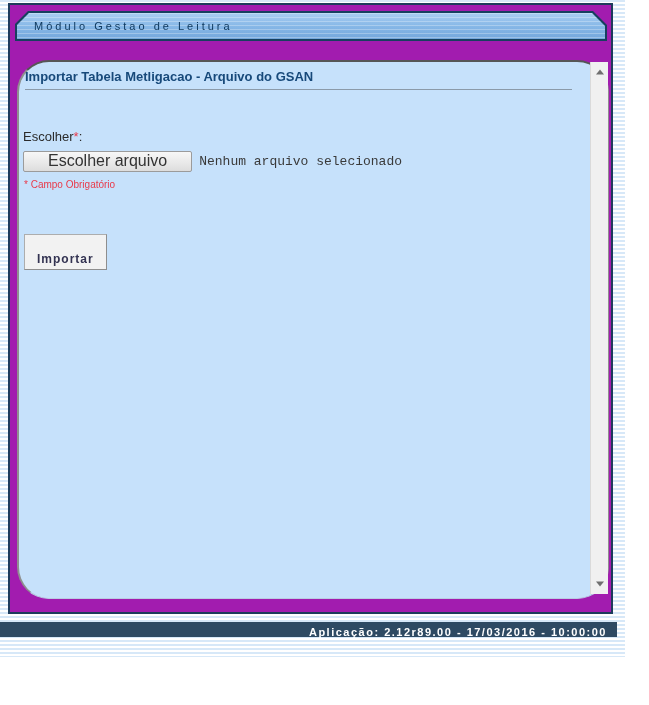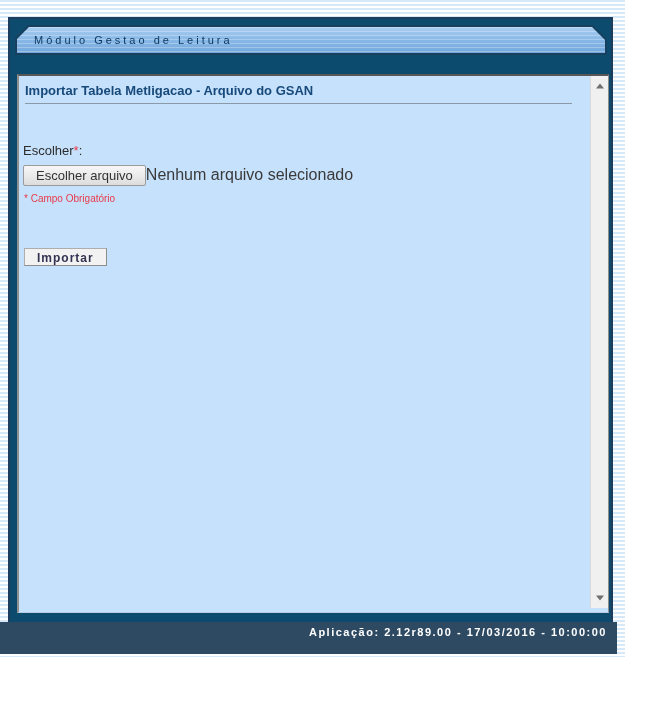--- a/index.html
+++ b/index.html
@@ -9,22 +9,22 @@
   .stage { position:relative; width:649px; height:705px; background:#ffffff; overflow:hidden; }
 
   
   .page-bg {
     position:absolute; left:0; top:0; width:625px; height:657px;
     background:repeating-linear-gradient(180deg,#d7e8f8 0 2px,#ffffff 2px 4px);
   }
 
   
   .app-frame {
-    position:absolute; left:8px; top:17px; width:605px; height:611px;
-    border:2px solid #1e3c5c; background:#0c4a6e;
+    position:absolute; left:8px; top:3px; width:605px; height:611px;
+    border:2px solid #1e3c5c; background:#a21caf;
   }
 
   
   .titlebar-outer {
     position:absolute; left:5px; top:6px; right:4px; height:30px;
     background:#17405f;
     clip-path:polygon(0 100%, 0 13px, 13px 0, calc(100% - 14px) 0, 100% 14px, 100% 100%);
   }
   .titlebar-inner {
     position:absolute; left:2px; top:2px; right:2px; bottom:2px;
@@ -39,20 +39,21 @@
   }
 
   
   .content-panel {
     position:absolute; left:7px; top:55px; width:592px; height:539px;
     background:#c6e1fb;
     border-top:2px solid #565656;
     border-left:2px solid #8f8f8f;
     border-right:1px solid #8f8f8f;
     border-bottom:1px solid #b9cde2;
+    border-radius:32px;
   }
   .panel-title {
     position:absolute; left:6px; top:7px; right:48px;
     font-size:13px; font-weight:bold; color:#17497a; white-space:nowrap;
   }
   .panel-rule {
     position:absolute; left:6px; top:27px; right:36px; height:0;
     border-top:1px solid #8b9aa9;
   }
 
@@ -65,40 +66,40 @@
   .sb-btn.up { top:2px; } .sb-btn.down { bottom:2px; }
   .tri { position:absolute; left:50%; top:50%; width:0; height:0; transform:translate(-50%,-50%); }
   .tri-up   { border-left:4px solid transparent; border-right:4px solid transparent; border-bottom:5px solid #6f6f6f; }
   .tri-down { border-left:4px solid transparent; border-right:4px solid transparent; border-top:5px solid #6f6f6f; }
 
   
   .field-label { position:absolute; left:4px; top:67px; font-size:13px; color:#2b2b2b; }
   .req-star { color:#e93a4a; }
   .file-row { position:absolute; left:4px; top:88px; height:22px; display:flex; align-items:center; }
   .file-btn {
-    height:21px; padding:0 12px; font-family:"Liberation Sans",sans-serif;
-    font-size:13px; color:#333333;
+    height:21px; padding:0 24px; font-family:"Liberation Sans",sans-serif;
+    font-size:16px; color:#333333;
     background:linear-gradient(180deg,#f7f7f7 0%,#e8e8e8 60%,#dddddd 100%);
     border:1px solid #9b9b9b; border-radius:2px; cursor:pointer;
   }
-  .file-status { font-size:16px; color:#3a3a3a; }
+  .file-status { margin-left:7px; font-size:13px; color:#3a3a3a;font-family:Liberation Mono, monospace; }
   .required-note { position:absolute; left:5px; top:117px; font-size:10px; color:#e93a4a; }
   .submit-btn {
     position:absolute; left:5px; top:172px;
-    min-width:82px; height:18px; padding:2px 12px;
+    min-width:82px; height:18px; padding:17px 12px;
     font-family:"Liberation Sans",sans-serif; font-size:12px; font-weight:bold;
     letter-spacing:1px; color:#333352;
     background:#f2f2f2;
     border:1px solid #8e8e8e; border-top-color:#adadad; border-left-color:#adadad;
     cursor:pointer;
   }
 
   
   .status-bar {
-    position:absolute; left:0; top:622px; width:617px; height:32px;
+    position:absolute; left:0; top:622px; width:617px; height:15px;
     background:#2e4a63; color:#ffffff;
     font-size:11px; font-weight:bold; letter-spacing:1.5px;
     line-height:21px; text-align:right; padding-right:10px;
     white-space:nowrap;
   }
 </style>
 </head>
 <body>
 
 <div class="stage">

